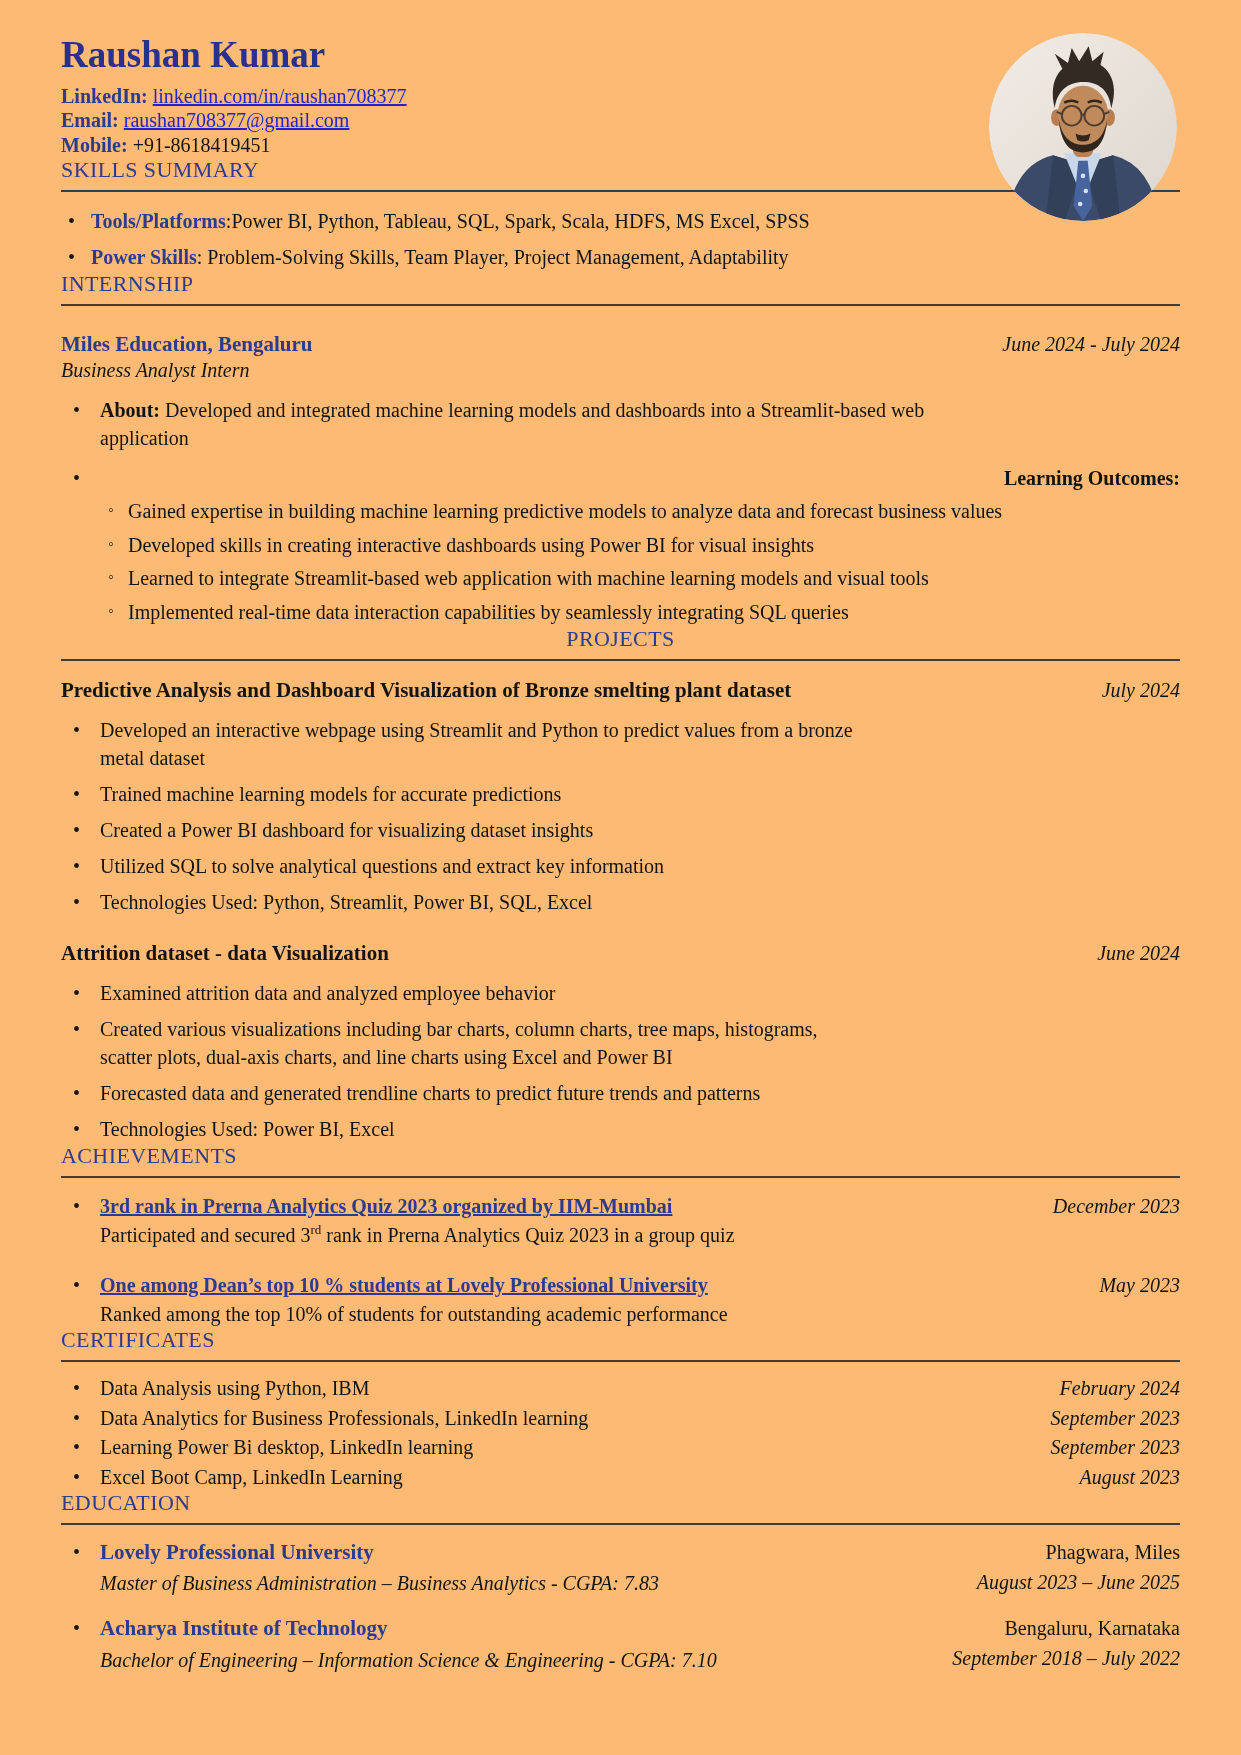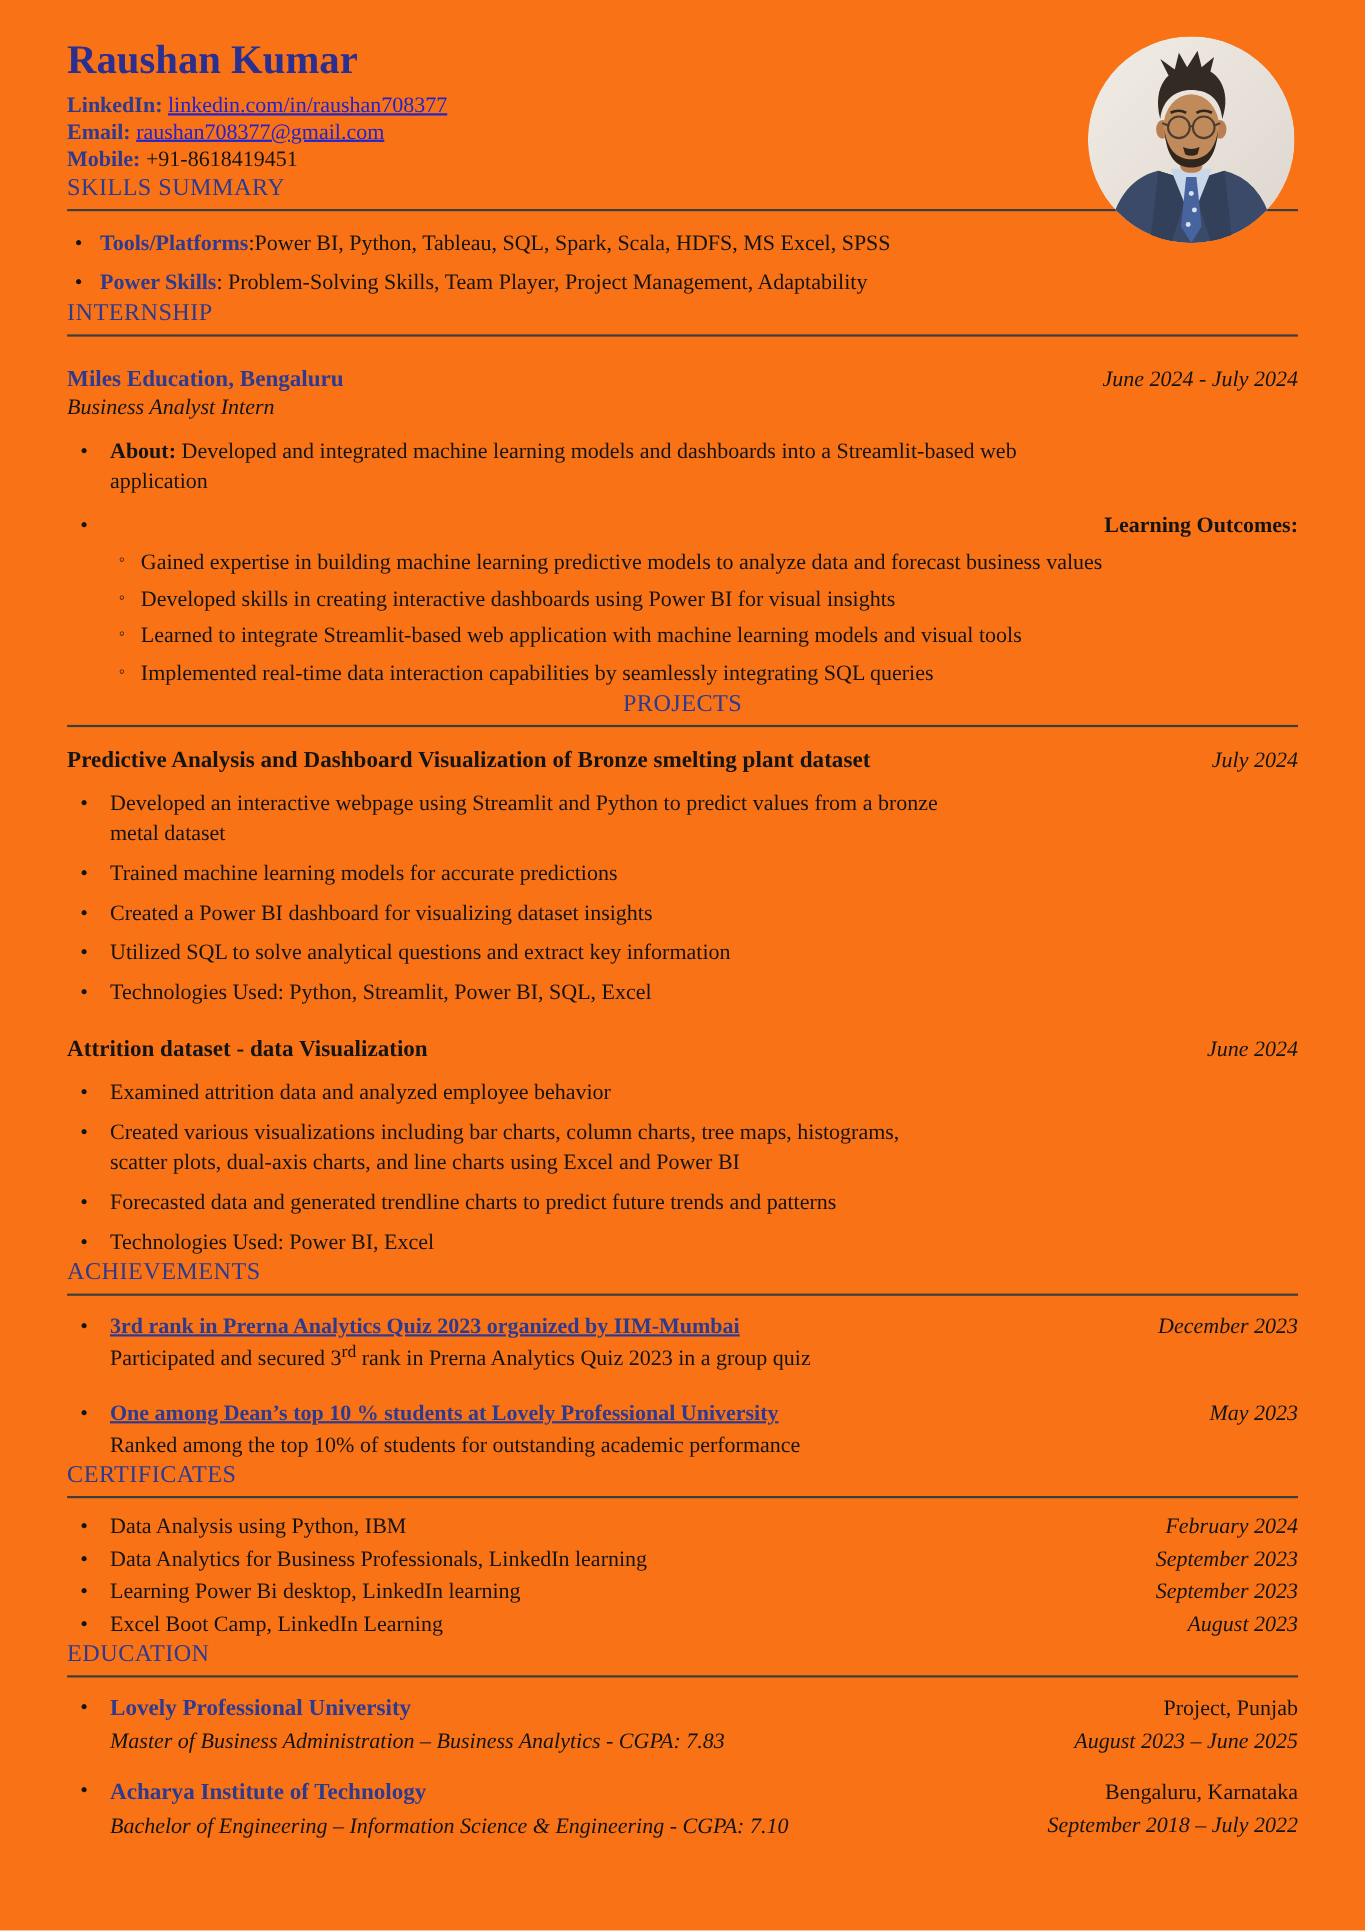--- a/index.html
+++ b/index.html
@@ -7,21 +7,21 @@
     --navy:#2d3a8f;
     --name-navy:#2b2f90;
     --link-blue:#2323cc;
     --ink:#141414;
     --rule:#3d3d3d;
   }
   *{box-sizing:border-box;}
   html,body{margin:0;padding:0;background:#ffffff;}
   .page{
     width:1241px;height:1755px;position:relative;overflow:hidden;
-    background:#f97316;color:var(--ink);
+    background:#fdba74;color:var(--ink);
     font-family:"Liberation Serif","DejaVu Serif",serif;
   }
   .content{padding:30px 61px 0 61px;}
 
   
   .name{font-size:37px;line-height:1.15;font-weight:bold;color:var(--name-navy);margin:4px 0 7px 0;}
   .contact-line{font-size:20px;line-height:1.23;}
   .clabel{font-weight:bold;color:var(--navy);}
   .clink{color:var(--link-blue);text-decoration:underline;cursor:pointer;}
   .photo{
@@ -70,21 +70,21 @@
   
   .mw855{max-width:855px;display:inline-block;vertical-align:top;}
   .mw800{max-width:800px;}
   .mw790{max-width:790px;}
 
   
   .ach{margin-top:14px;}
   .ach.second{margin-top:23px;}
   .ach-title{font-size:20px;text-decoration:underline;}
   .ach-desc{font-size:20px;line-height:1.3;margin-top:2px;}
-  sup{font-size:16px;line-height:0;}
+  sup{font-size:13px;line-height:0;}
 
   
   .cert{margin-top:5px;font-size:20px;line-height:1.24;}
   .cert.first{margin-top:14px;}
 
   
   .edu{margin-top:13px;}
   .edu.second{margin-top:17px;}
   .edu .school{font-size:21px;}
   .edu .degree{font-size:20px;font-style:italic;margin-top:2px;}
@@ -259,21 +259,21 @@
     <h2 class="sec mt-education">EDUCATION</h2>
     <hr class="rule">
 
     <div class="b edu">
       <div class="row">
         <div>
           <div class="navy-b school">Lovely Professional University</div>
           <div class="degree">Master of Business Administration – Business Analytics - CGPA:  7.83</div>
         </div>
         <div class="edu-right">
-          <div class="loc">Project, Punjab</div>
+          <div class="loc">Phagwara, Miles</div>
           <div class="edate">August 2023 – June 2025</div>
         </div>
       </div>
     </div>
 
     <div class="b edu second">
       <div class="row">
         <div>
           <div class="navy-b school">Acharya Institute of Technology</div>
           <div class="degree">Bachelor of Engineering – Information Science &amp; Engineering - CGPA: 7.10</div>

